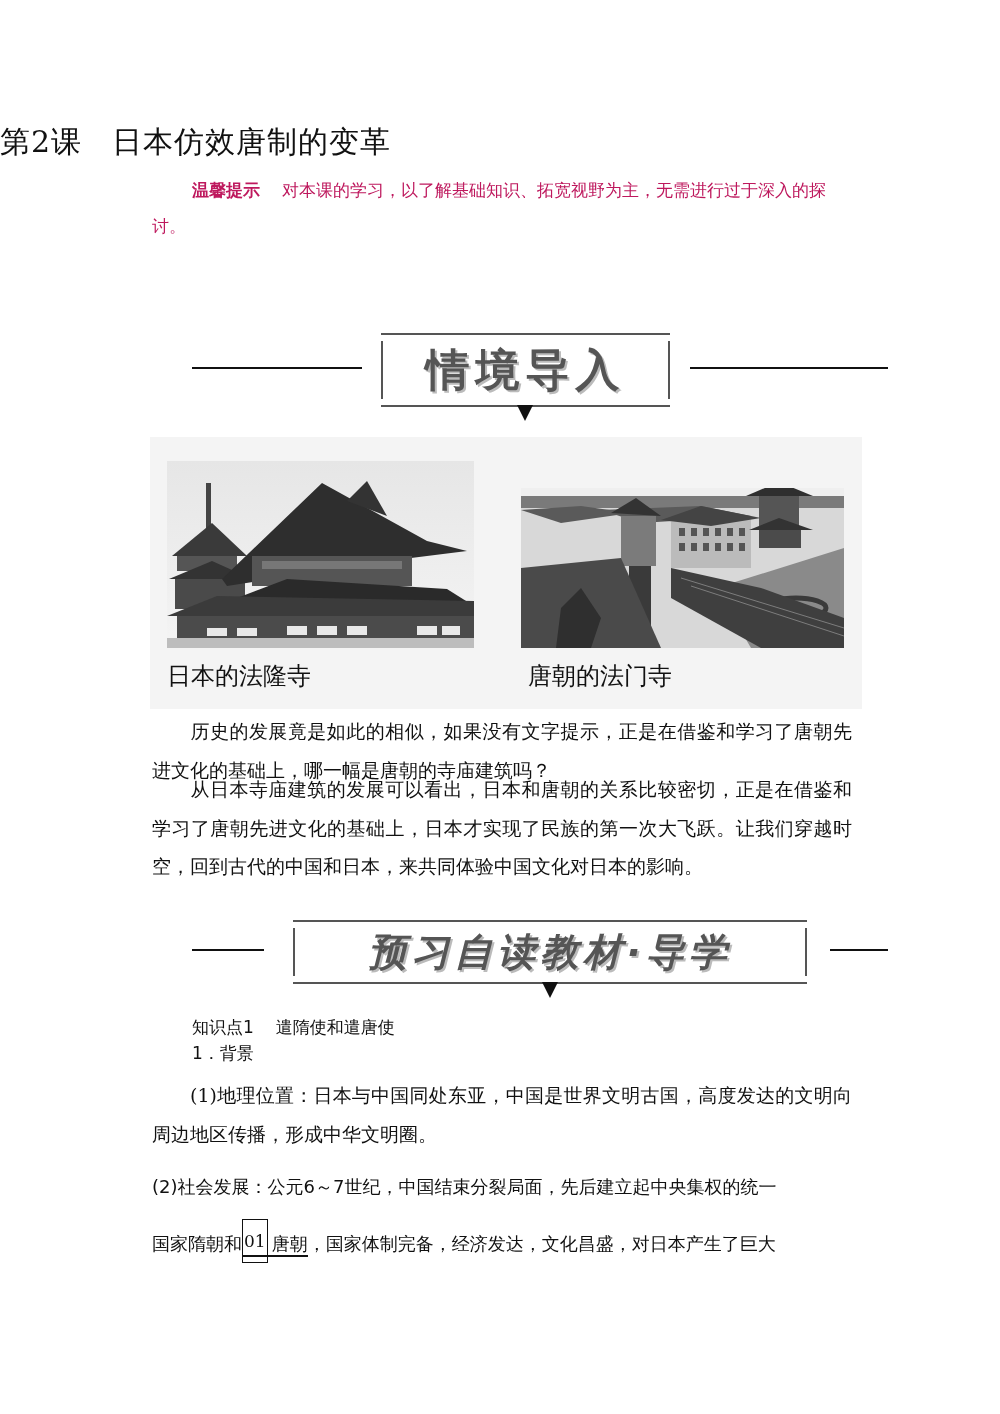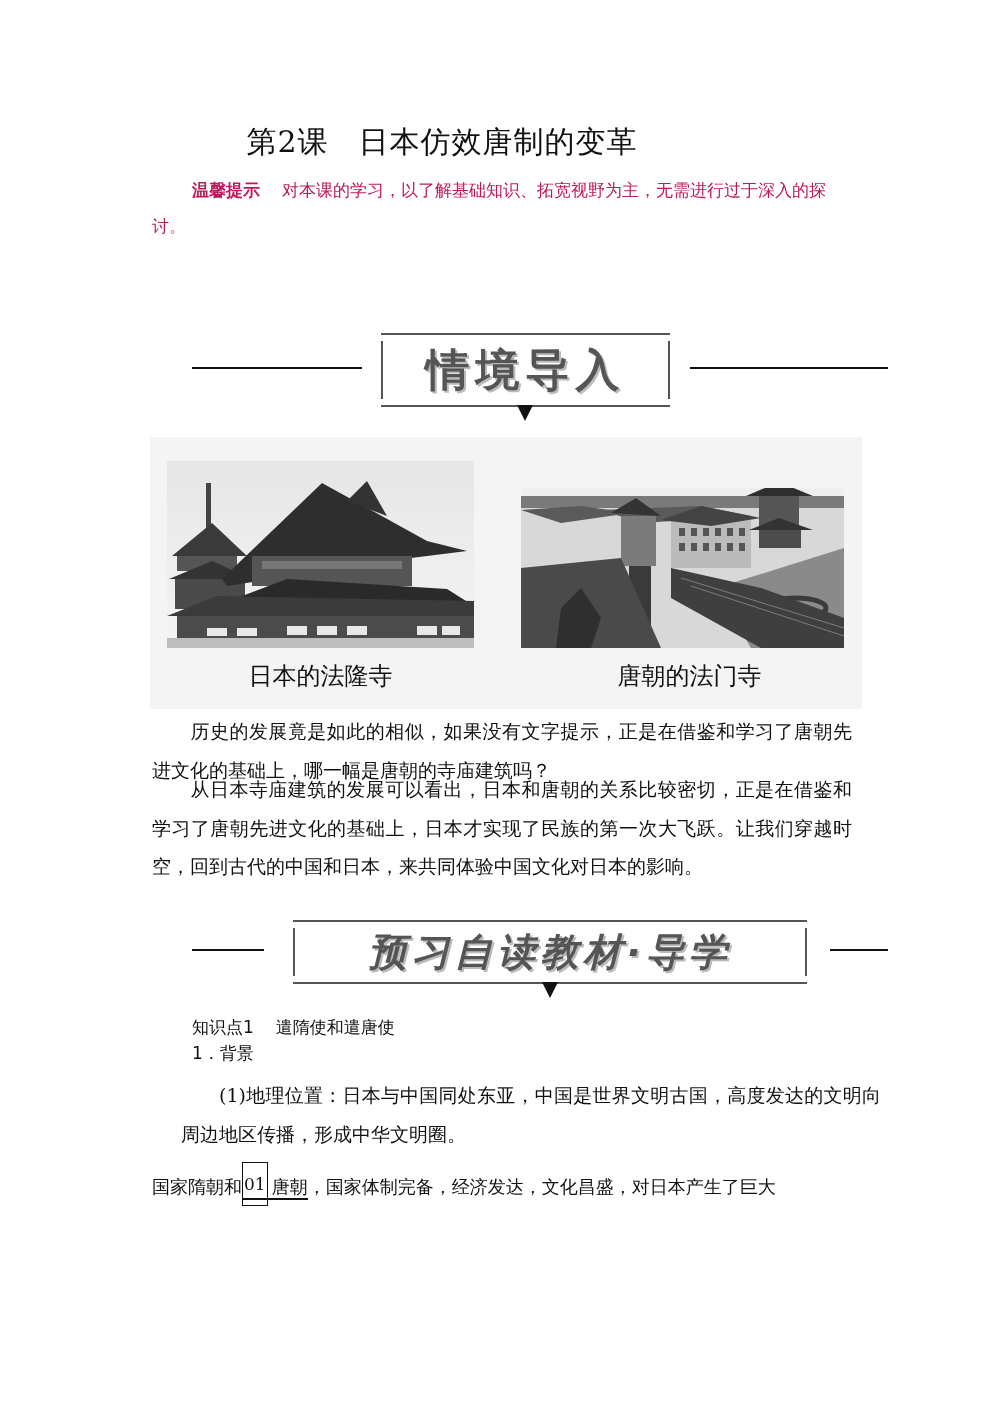--- a/index.html
+++ b/index.html
@@ -1,40 +1,40 @@
 <!DOCTYPE html>
 <html><head>
   <meta charset="utf-8">
   <style>
     html, body { margin: 0; padding: 0; background: #ffffff; }
     body { width: 1000px; height: 1414px; position: relative; overflow: hidden;
            font-family: "DejaVu Serif", "Liberation Serif", serif; color: #1a1a1a; }
     .abs { position: absolute; }
 
-    .title { left: 0; width: 884px; top: 122px; text-align: center; font-size: 30px; letter-spacing: 1px; color: #111; }
+    .title { left: 0; width: 884px; top: 122px; font-size: 30px; letter-spacing: 1px; color: #111; }
     .title .gap { display: inline-block; width: 30px; }
 
     .tip { left: 152px; width: 700px; top: 172px; font-size: 17px; line-height: 36px; color: #be185d; }
     .tip .label { font-family: "DejaVu Sans", "Liberation Sans", sans-serif; font-weight: bold; margin-left: 40px; margin-right: 22px; font-size: 17px; }
 
     
     .sec-line { height: 2px; background: #111; }
     .sec-box { border: 2px solid #555; border-left-width: 0; border-right-width: 0; background: #fff; }
     .sec-box:before, .sec-box:after { content: ""; position: absolute; top: 6px; bottom: 6px; width: 2px; background: #555; }
     .sec-box:before { left: 0; }
     .sec-box:after { right: 0; }
     .sec-text { width: 100%; text-align: center; font-family: "DejaVu Sans", "Liberation Sans", sans-serif; font-weight: bold;
                 color: #555; text-shadow: 2px 2px 0 #bbb; letter-spacing: 8px; border-radius: 30px; }
     .sec-arrow { width: 0; height: 0; border-left: 8px solid transparent; border-right: 8px solid transparent; border-top: 16px solid #111; }
 
     
     .panel { left: 150px; top: 437px; width: 712px; height: 272px; background: #f4f4f4; }
     .photo { overflow: hidden; }
     .photo svg { display: block; }
-    .caption { font-size: 24px; color: #111; text-align: center; }
+    .caption { font-size: 24px; color: #111; text-align: left; }
 
     .para { left: 152px; width: 700px; font-size: 19px; line-height: 38.5px; color: #111; text-align: justify; }
     .para .indent { display: inline-block; width: 38px; }
 
     .kp { left: 192px; font-family: "DejaVu Sans", "Liberation Sans", sans-serif; font-size: 17px; color: #111; }
     .kp .gap { display: inline-block; width: 22px; }
 
     .para2 { left: 152px; width: 700px; font-family: "DejaVu Sans", "Liberation Sans", sans-serif; font-size: 18px; color: #111; }
     .blank { border-bottom: 2px solid #111; padding-bottom: 1px; }
     .num-box { display: inline-block; border: 1.5px solid #111; font-family: "DejaVu Serif", serif; font-size: 17px; line-height: 18px; padding: 12px 1px; margin-right: 4px; vertical-align: 3px; }
@@ -163,21 +163,22 @@
 <div class="abs sec-box" style="left:293px; top:920px; width:514px; height:60px;">
   <div class="sec-text" style="font-size:38px; line-height:60px; letter-spacing:5px;font-style:italic;">预习自读教材·导学</div>
 </div>
 <div class="abs sec-arrow" style="left:542px; top:982px;"></div>
 
 <div class="abs kp" style="top:1016px;">
   <span>知识点1</span><span class="gap"></span><span>遣隋使和遣唐使</span>
 </div>
 <div class="abs kp" style="top:1042px;">1．背景</div>
 
-<div class="abs para" style="top:1076px;margin-left:29px;">
+<div class="abs para" style="top:1076px;">
   <span class="indent"></span><span>(1)地理位置：日本与中国同处东亚，中国是世界文明古国，高度发达的文明向周边地区传播，形成中华文明圈。</span>
 </div>
 
 <div class="abs para2" style="top:1158px; line-height:57px;">
+  <div>(2)社会发展：公元6～7世纪，中国结束分裂局面，先后建立起中央集权的统一</div>
   <div>
     <span>国家隋朝和</span><span class="blank"><span class="num-box">01</span><span>唐朝</span></span><span>，国家体制完备，经济发达，文化昌盛，对日本产生了巨大</span>
   </div>
 </div>
 
 </body></html>

